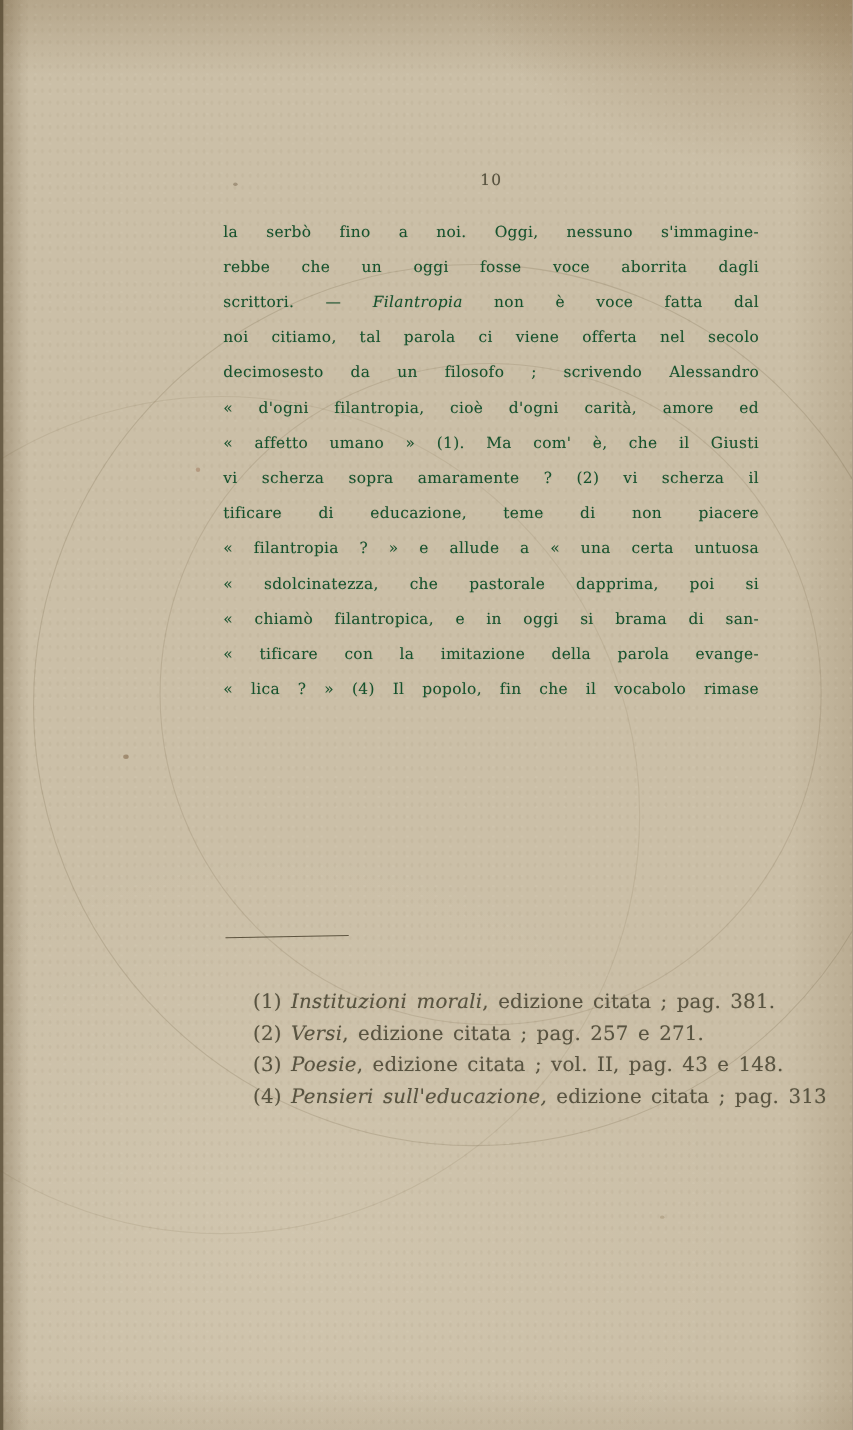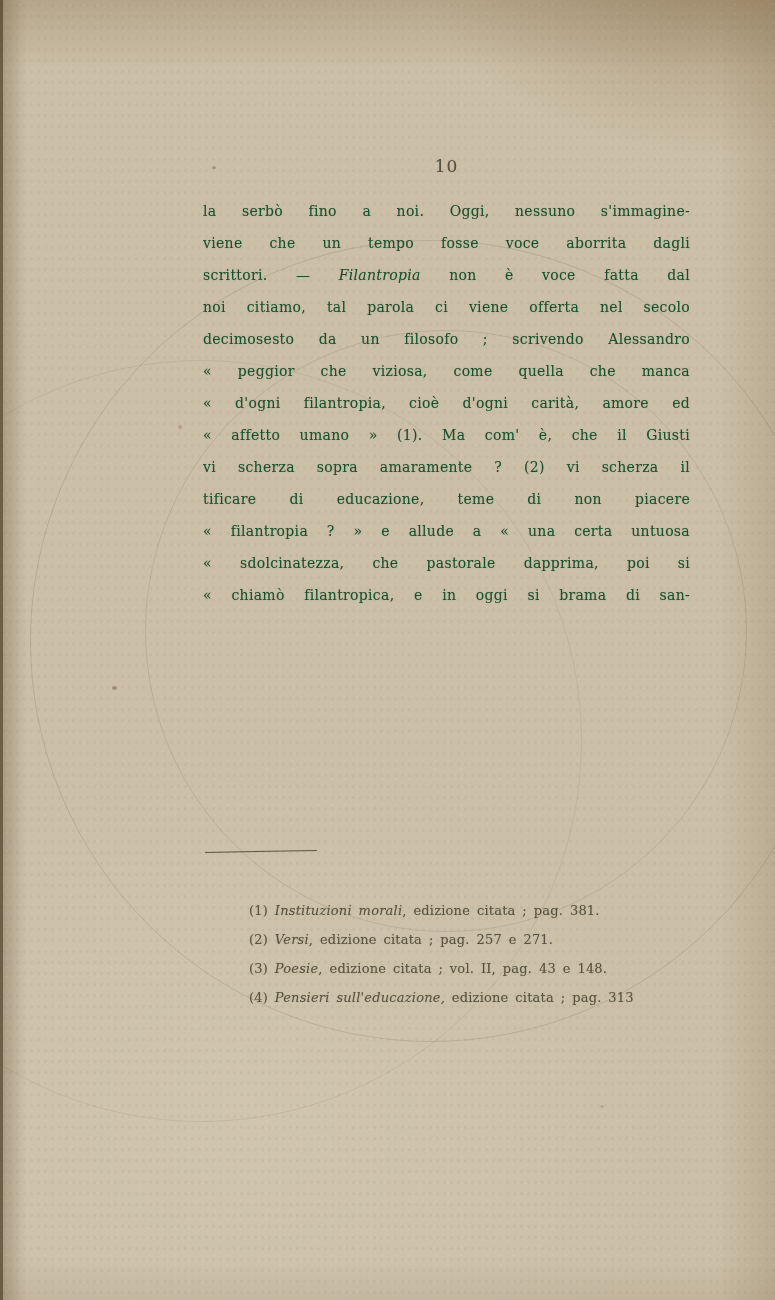--- a/index.html
+++ b/index.html
@@ -41,21 +41,21 @@
   .arc.a3{left:-180px;top:360px;width:760px;height:760px;border-color:rgba(104,88,58,0.12);}
   .speck{position:absolute;border-radius:50%;background:rgba(112,82,50,0.45);}
   .speck.s1{left:112px;top:686px;width:5px;height:4px;}
   .speck.s2{left:178px;top:425px;width:4px;height:4px;background:rgba(140,90,60,0.35);}
   .speck.s3{left:212px;top:166px;width:4px;height:3px;background:rgba(100,80,55,0.40);}
   .speck.s4{left:600px;top:1105px;width:4px;height:3px;background:rgba(120,95,60,0.25);}
 
   .page-number{
     position:absolute;left:203px;top:156px;width:487px;
     text-align:center;
-    font-size:17px;color:#56513e;
+    font-size:14px;color:#56513e;
     letter-spacing:1px;
     text-shadow:0 0 1px rgba(86,81,62,0.4);
   }
   .body-text{
     position:absolute;left:203px;top:195px;width:487px;
     font-size:14px;color:#14532d;
     letter-spacing:0.3px;word-spacing:1px;
     text-shadow:0 0 1px rgba(86,81,62,0.35);
   }
   .body-line{
@@ -65,24 +65,23 @@
     text-align-last:justify;
     -moz-text-align-last:justify;
   }
   .footnote-rule{
     position:absolute;left:205px;top:851px;width:112px;height:0;
     border-top:1.6px solid rgba(74,66,46,0.85);
     transform:rotate(-1deg);
   }
   .footnotes{
     position:absolute;left:200px;top:896px;width:520px;
-    font-size:13px;color:#585340;
+    font-size:18px;color:#585340;
     letter-spacing:0.2px;word-spacing:2.5px;
     text-shadow:0 0 1px rgba(88,83,64,0.35);
-    margin-left:19px;
   }
   .footnote-line{
     height:29px;line-height:29px;
     white-space:nowrap;text-align:left;
   }
   .footnote-line.indent{padding-left:30px;}
   .it{font-style:italic;}
 </style>
 </head>
 <body>
@@ -98,32 +97,33 @@
 
   <div class="speck s1"></div>
   <div class="speck s2"></div>
   <div class="speck s3"></div>
   <div class="speck s4"></div>
 
   <div class="page-number">10</div>
 
   <div class="body-text">
       <div class="body-line"><span>la serbò fino a noi. Oggi, nessuno s'immagine-</span></div>
-      <div class="body-line"><span>viene che un tempo fosse voce aborrita dagli</span></div>
+      <div class="body-line"><span>rebbe che un oggi fosse voce aborrita dagli</span></div>
       <div class="body-line"><span>scrittori. — </span><span class="it">Filantropia</span><span> non è voce fatta dal</span></div>
       <div class="body-line"><span>noi citiamo, tal parola ci viene offerta nel secolo</span></div>
       <div class="body-line"><span>decimosesto da un filosofo ; scrivendo Alessandro</span></div>
-      <div class="body-line"><span>« peggior che viziosa, come quella che manca</span></div>
       <div class="body-line"><span>« d'ogni filantropia, cioè d'ogni carità, amore ed</span></div>
       <div class="body-line"><span>« affetto umano » (1). Ma com' è, che il Giusti</span></div>
       <div class="body-line"><span>vi scherza sopra amaramente ? (2) vi scherza il</span></div>
       <div class="body-line"><span>tificare di educazione, teme di non piacere</span></div>
       <div class="body-line"><span>« filantropia ? » e allude a « una certa untuosa</span></div>
       <div class="body-line"><span>« sdolcinatezza, che pastorale dapprima, poi si</span></div>
       <div class="body-line"><span>« chiamò filantropica, e in oggi si brama di san-</span></div>
+      <div class="body-line"><span>« tificare con la imitazione della parola evange-</span></div>
+      <div class="body-line"><span>« lica ? » (4) Il popolo, fin che il vocabolo rimase</span></div>
     </div>
 
   <div class="footnote-rule"></div>
 
   <div class="footnotes">
       <div class="footnote-line indent"><span>(1) </span><span class="it">Instituzioni morali</span><span>, edizione citata ; pag. 381.</span></div>
       <div class="footnote-line indent"><span>(2) </span><span class="it">Versi</span><span>, edizione citata ; pag. 257 e 271.</span></div>
       <div class="footnote-line indent"><span>(3) </span><span class="it">Poesie</span><span>, edizione citata ; vol. II, pag. 43 e 148.</span></div>
       <div class="footnote-line indent"><span>(4) </span><span class="it">Pensieri sull'educazione,</span><span> edizione citata ; pag. 313</span></div>
     </div>

